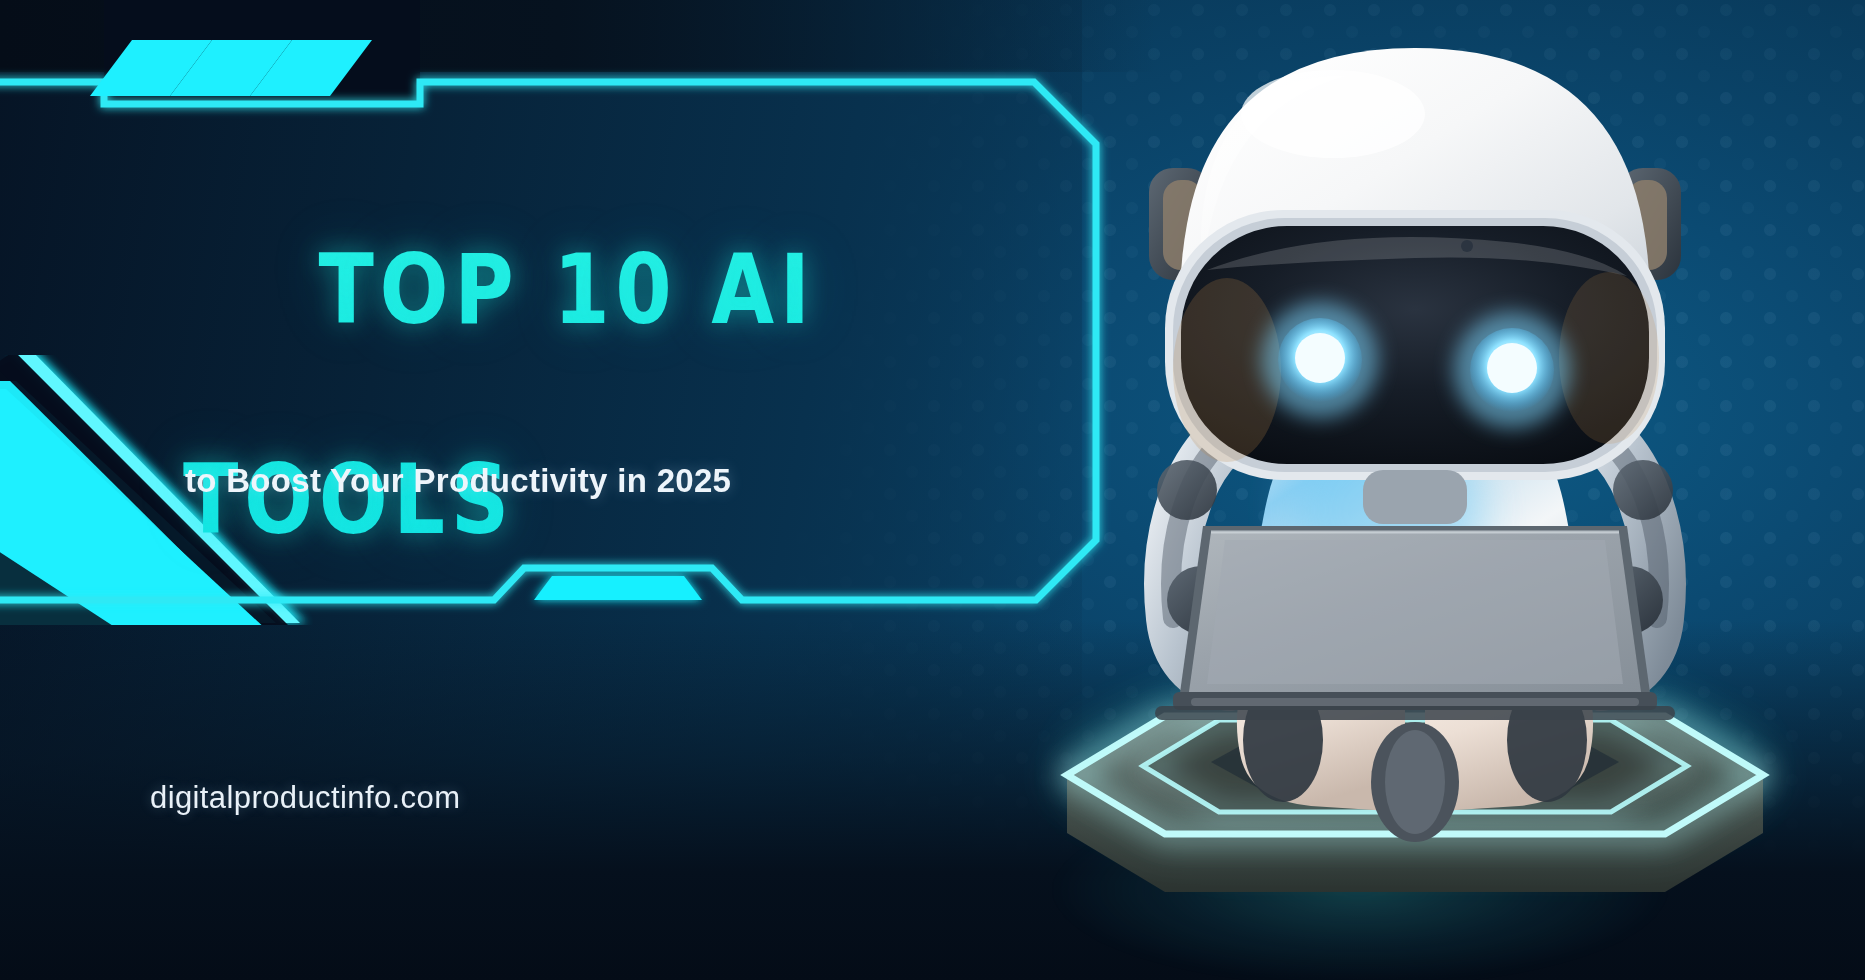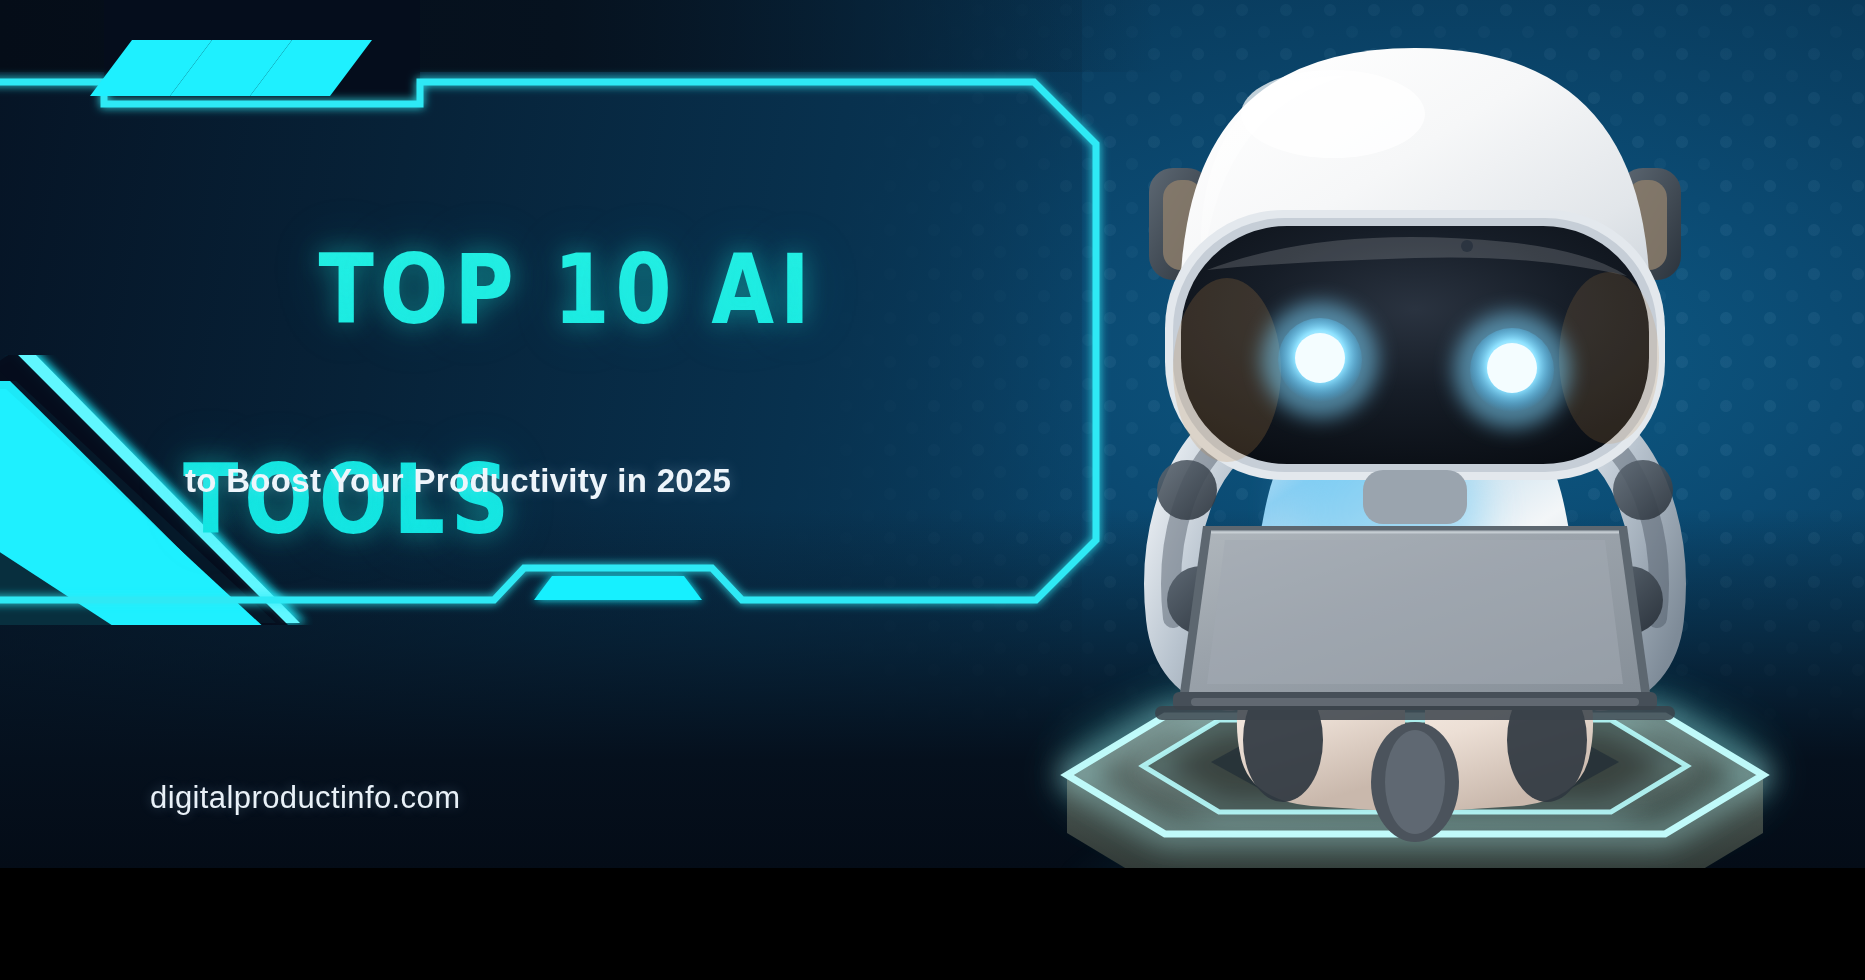--- a/index.html
+++ b/index.html
@@ -1,17 +1,17 @@
 <!DOCTYPE html>
 <html><head>
 <meta charset="utf-8">
 <style>
   html,body{margin:0;padding:0;background:#000;}
   #stage{
-    position:relative;width:1865px;height:868px;overflow:hidden;
+    position:relative;width:1865px;height:980px;overflow:hidden;
     font-family:"Liberation Sans", sans-serif;
     background:#0a1a2c;
   }
 
   
   .bg-base{
     position:absolute;inset:0;
     background:
       radial-gradient(ellipse 95% 110% at 78% 42%, #0d5b86 0%, #0b4a72 22%, #093a5b 45%, #072c46 65%, #061e33 85%, #04121f 100%);
   }

